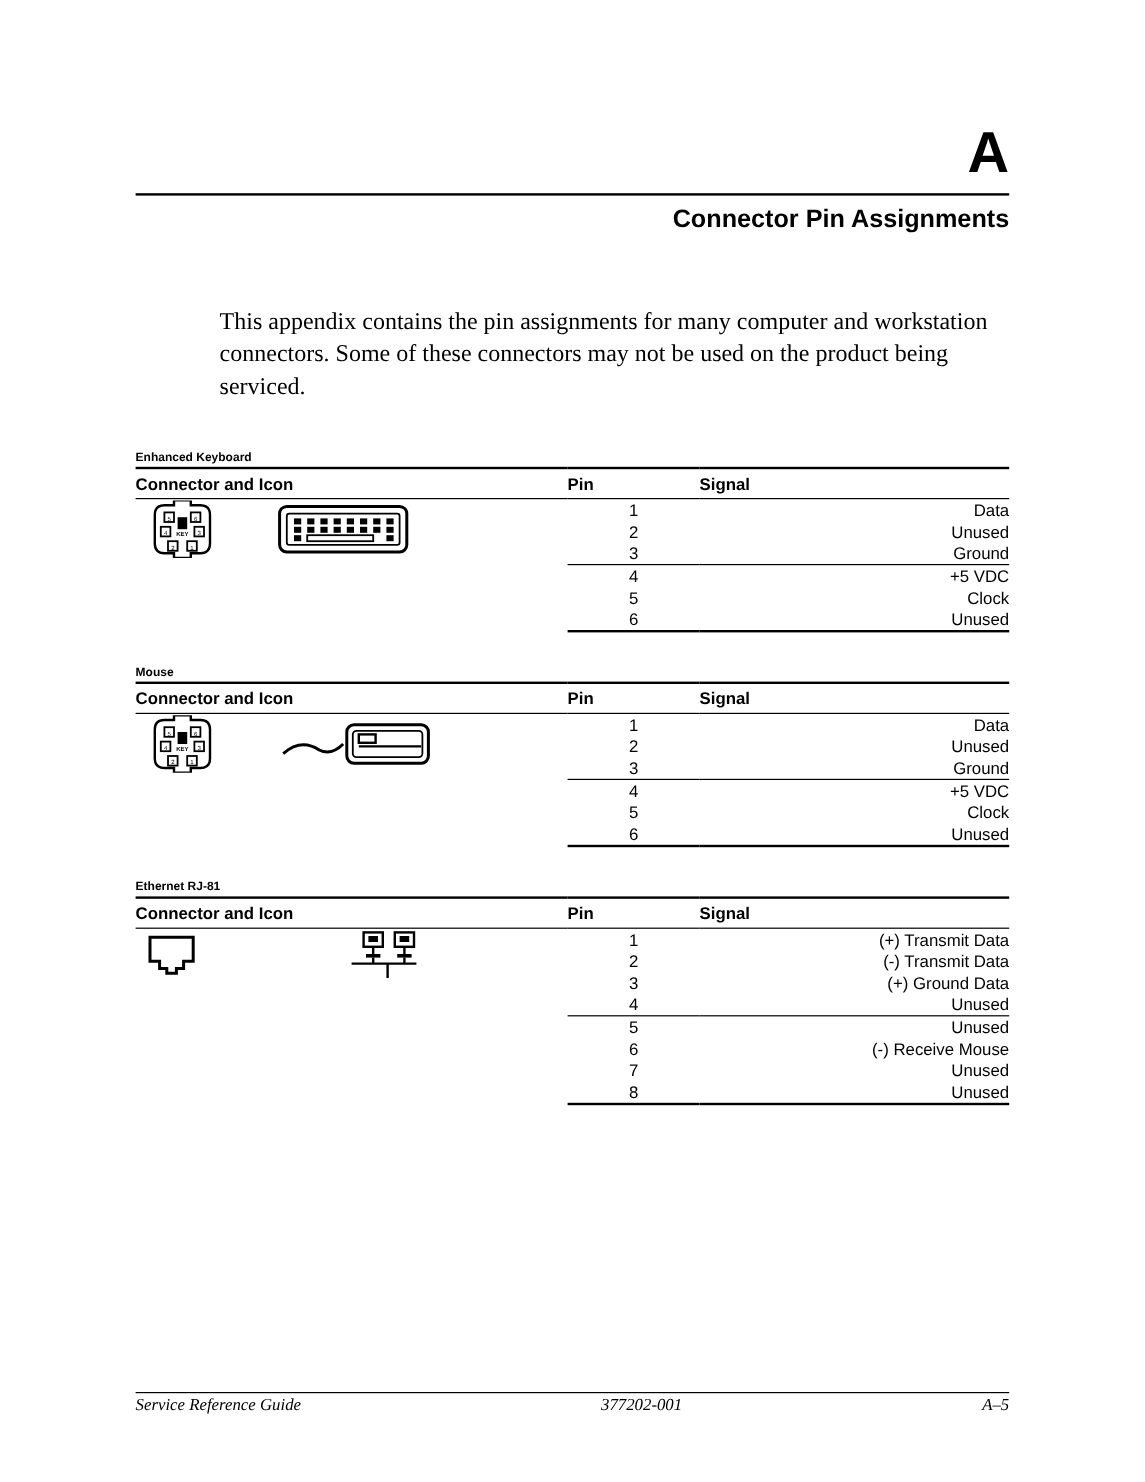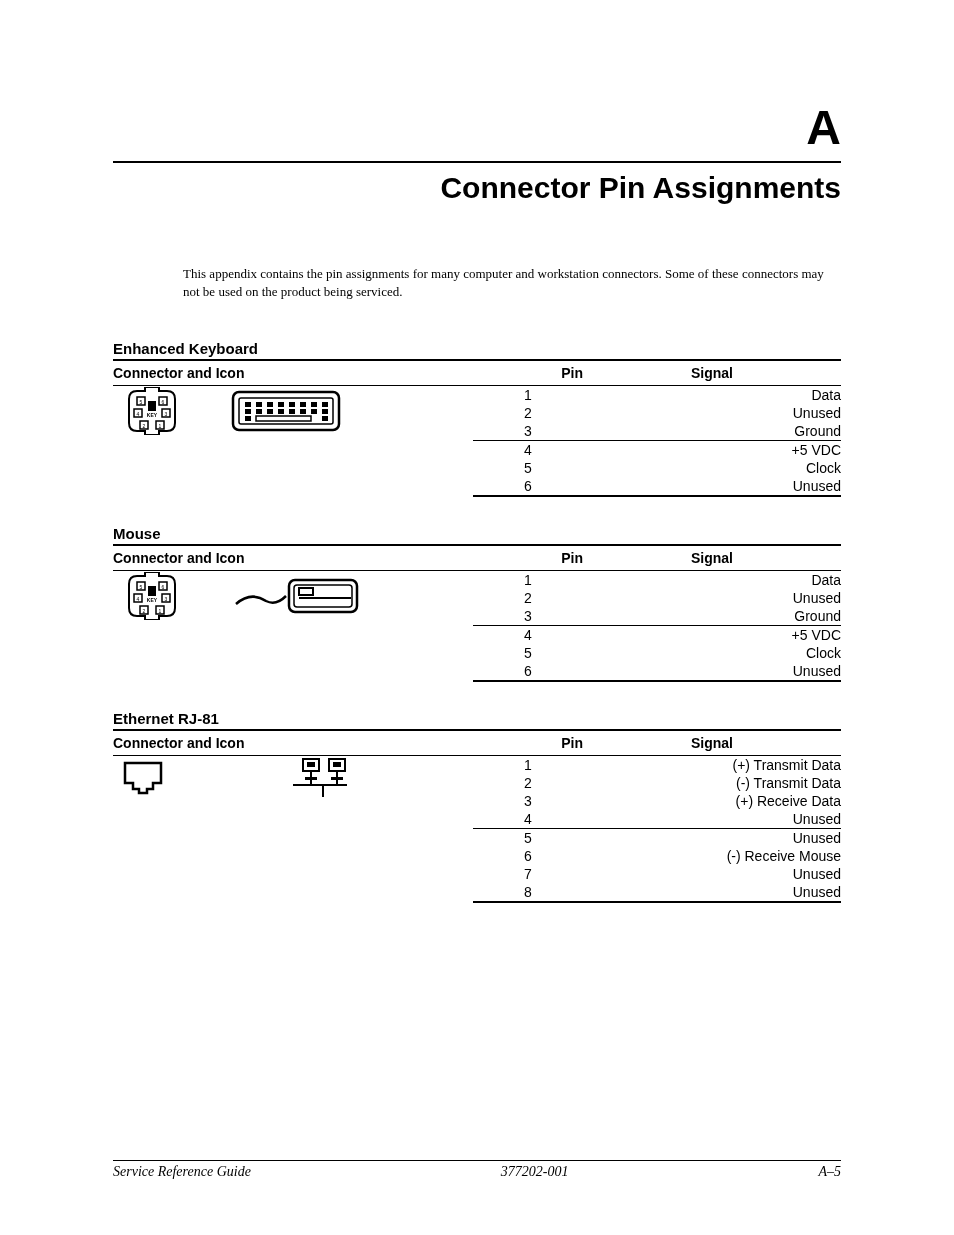--- a/index.html
+++ b/index.html
@@ -19,60 +19,60 @@
       text-align: right;
       margin-bottom: 6px;
     }
     .title-rule {
       border-top: 2px solid #000;
       margin-bottom: 8px;
     }
     .chapter-title {
       font-family: Arial, Helvetica, sans-serif;
       font-weight: 900;
-      font-size: 30px;
+      font-size: 21px;
       text-align: right;
       margin-bottom: 60px;
     }
     .intro {
-      font-size: 13px;
+      font-size: 20px;
       line-height: 1.35;
       margin-left: 70px;
       margin-bottom: 40px;
     }
     .section-title {
       font-family: Arial, Helvetica, sans-serif;
       font-weight: bold;
-      font-size: 15px;
+      font-size: 10px;
       margin-bottom: 2px;
     }
     .pin-table {
       width: 100%;
       border-collapse: collapse;
       margin-bottom: 28px;
     }
     .pin-table .top-rule td, .pin-table .top-rule th {
       border-top: 2px solid #000;
     }
     .pin-table .bottom-rule td {
       border-bottom: 2px solid #000;
     }
     .pin-table .thin-rule td {
       border-top: 1px solid #000;
     }
     .pin-table th {
       font-family: Arial, Helvetica, sans-serif;
       font-weight: bold;
       font-size: 14px;
-      text-align: center;
+      text-align: left;
       padding: 4px 0 4px 0;
       border-bottom: 1px solid #000;
     }
     .pin-table th.col-connector { width: 360px; text-align: left;}
-    .pin-table th.col-pin { width: 110px; text-align: right;}
+    .pin-table th.col-pin { width: 110px; text-align: left;}
     .pin-table th.col-signal { }
     .pin-table td {
       font-family: Arial, Helvetica, sans-serif;
       font-size: 14px;
       padding: 1px 0;
       vertical-align: top;
     }
     .pin-table td.pin-num { text-align: center; }
     .pin-table td.signal { text-align: right; }
     .icon-cell {
@@ -303,21 +303,21 @@
     </td>
     <td class="pin-num">1</td>
     <td class="signal">(+) Transmit Data</td>
   </tr>
   <tr>
         <td class="pin-num">2</td>
         <td class="signal">(-) Transmit Data</td>
       </tr>
   <tr>
         <td class="pin-num">3</td>
-        <td class="signal">(+) Receive Data</td>
+        <td class="signal">(+) Ground Data</td>
       </tr>
   <tr>
         <td class="pin-num">4</td>
         <td class="signal">Unused</td>
       </tr>
   <tr class="thin-rule">
         <td class="pin-num">5</td>
         <td class="signal">Unused</td>
       </tr>
   <tr>

